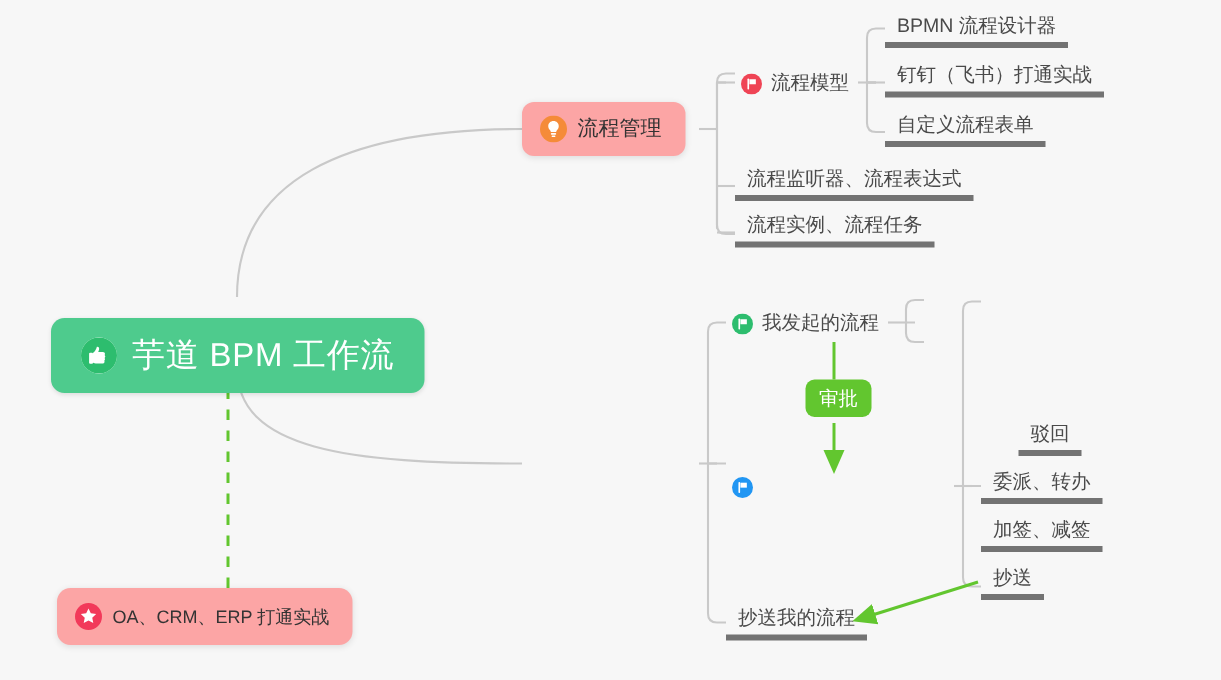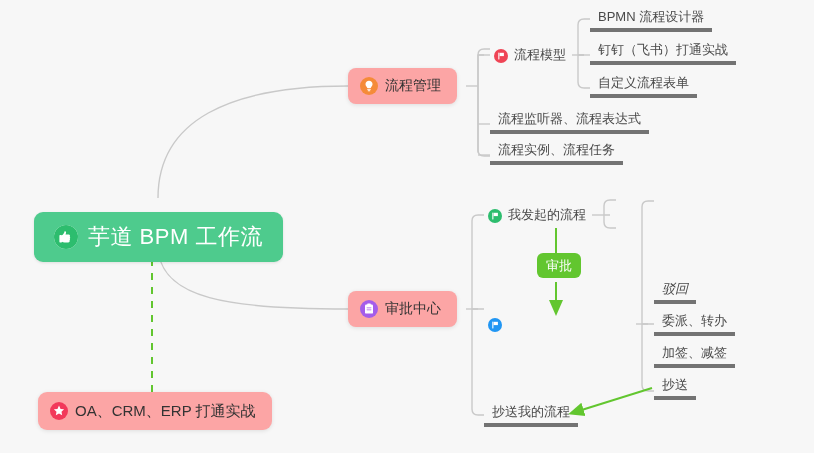--- a/index.html
+++ b/index.html
@@ -163,21 +163,21 @@
     <span class="label">芋道 BPM 工作流</span>
   </div>
 
   <div class="node card" style="left:38px; top:392px; height:38px; border-radius:9px;">
     <span class="badge">
       <svg width="18" height="18" viewBox="0 0 18 18">
         <circle cx="9" cy="9" r="9" fill="#f2395a"></circle>
         <path d="M9 3.6l1.55 3.3 3.55.45-2.6 2.45.68 3.5L9 11.6l-3.18 1.7.68-3.5-2.6-2.45 3.55-.45z" fill="#ffffff"></path>
       </svg>
     </span>
-    <span class="label" style="font-size:15px;">OA、CRM、ERP 打通实战</span>
+    <span class="label" style="font-size:12px;">OA、CRM、ERP 打通实战</span>
   </div>
 
   <div class="node card" style="left:348px; top:68px;">
     <span class="badge">
       <svg width="18" height="18" viewBox="0 0 18 18">
         <circle cx="9" cy="9" r="9" fill="#f58b39"></circle>
         <path d="M9 3.7c2 0 3.5 1.5 3.5 3.4 0 1.3-.7 2.1-1.2 2.8-.3.4-.5.7-.5 1.1H7.2c0-.4-.2-.7-.5-1.1-.5-.7-1.2-1.5-1.2-2.8C5.5 5.2 7 3.7 9 3.7z" fill="#ffffff"></path>
         <rect x="7.2" y="11.7" width="3.6" height="1.1" rx="0.55" fill="#ffffff"></rect>
         <rect x="7.7" y="13.3" width="2.6" height="1" rx="0.5" fill="#ffffff"></rect>
       </svg>
@@ -206,32 +206,20 @@
     <span class="label">自定义流程表单</span>
   </div>
 
   <div class="node leaf" style="left:490px; top:110px;">
     <span class="label">流程监听器、流程表达式</span>
   </div>
   <div class="node leaf" style="left:490px; top:141px;">
     <span class="label">流程实例、流程任务</span>
   </div>
 
-  <div class="node card" style="left:348px; top:291px;">
-    <span class="badge">
-      <svg width="18" height="18" viewBox="0 0 18 18">
-        <circle cx="9" cy="9" r="9" fill="#a45dea"></circle>
-        <rect x="5" y="4.6" width="8" height="9" rx="1.2" fill="#ffffff"></rect>
-        <rect x="7.2" y="3.4" width="3.6" height="1.9" rx="0.7" fill="#ffffff"></rect>
-        <rect x="6.5" y="7.4" width="5" height="0.9" rx="0.45" fill="#a45dea"></rect>
-        <rect x="6.5" y="9.4" width="5" height="0.9" rx="0.45" fill="#a45dea"></rect>
-      </svg>
-    </span>
-    <span class="label">审批中心</span>
-  </div>
 
   <div class="node leaf with-icon" style="left:484px; top:202px; border-bottom:none;">
     <span class="badge sm">
       <svg width="14" height="14" viewBox="0 0 14 14">
         <circle cx="7" cy="7" r="7" fill="#2dbd6e"></circle>
         <rect x="4.3" y="3.4" width="1.1" height="7.2" rx="0.5" fill="#ffffff"></rect>
         <path d="M5.6 3.8h4.3v3.3H5.6z" fill="#ffffff"></path>
       </svg>
     </span>
     <span class="label">我发起的流程</span>
@@ -245,21 +233,21 @@
   <div class="node leaf with-icon" style="left:484px; top:311px; border-bottom:none;">
     <span class="badge sm">
       <svg width="14" height="14" viewBox="0 0 14 14">
         <circle cx="7" cy="7" r="7" fill="#2196f3"></circle>
         <rect x="4.3" y="3.4" width="1.1" height="7.2" rx="0.5" fill="#ffffff"></rect>
         <path d="M5.6 3.8h4.3v3.3H5.6z" fill="#ffffff"></path>
       </svg>
     </span>
   </div>
 
-  <div class="node leaf" style="left:654px; top:280px;font-style:italic;">
+  <div class="node leaf" style="left:679px; top:280px;">
     <span class="label">驳回</span>
   </div>
   <div class="node leaf" style="left:654px; top:312px;">
     <span class="label">委派、转办</span>
   </div>
   <div class="node leaf" style="left:654px; top:344px;">
     <span class="label">加签、减签</span>
   </div>
   <div class="node leaf" style="left:654px; top:376px;">
     <span class="label">抄送</span>

